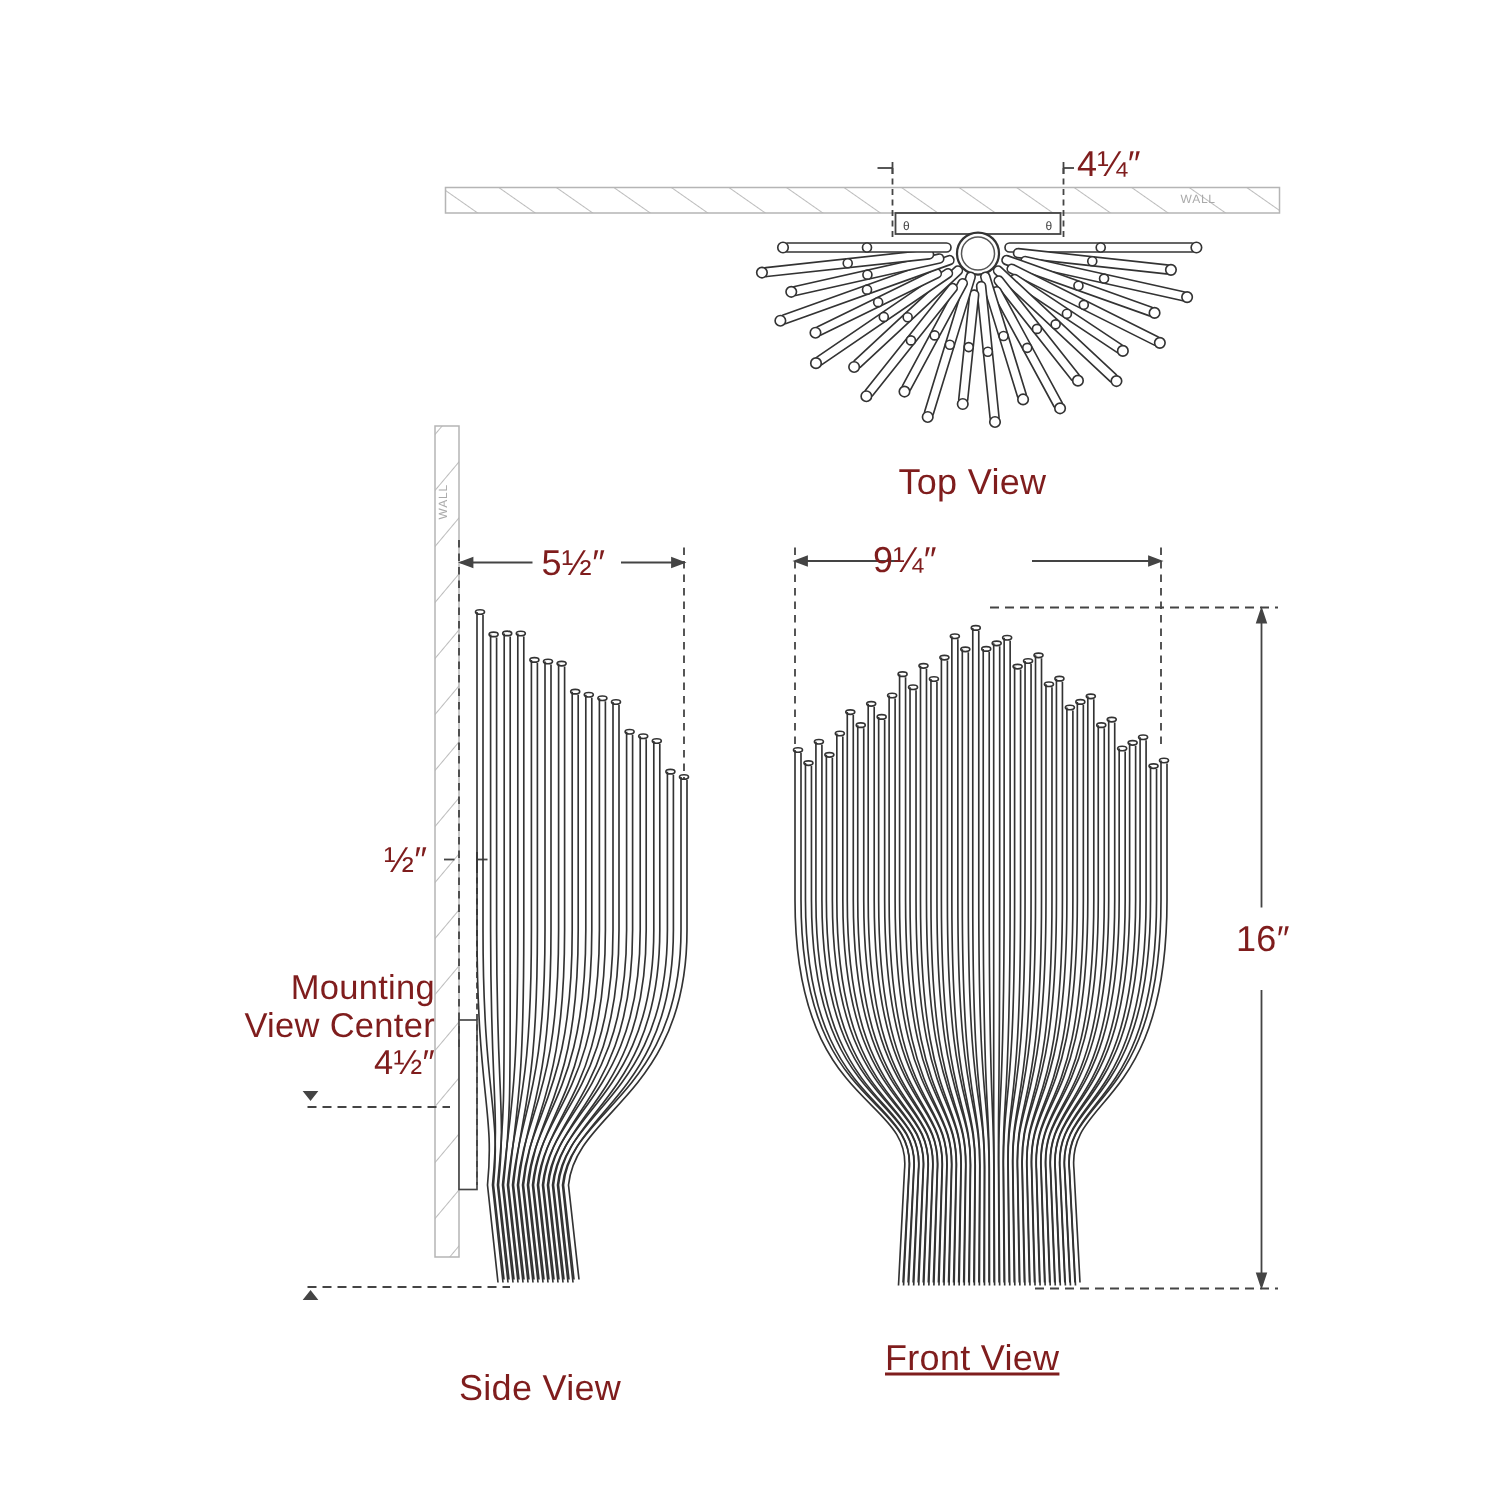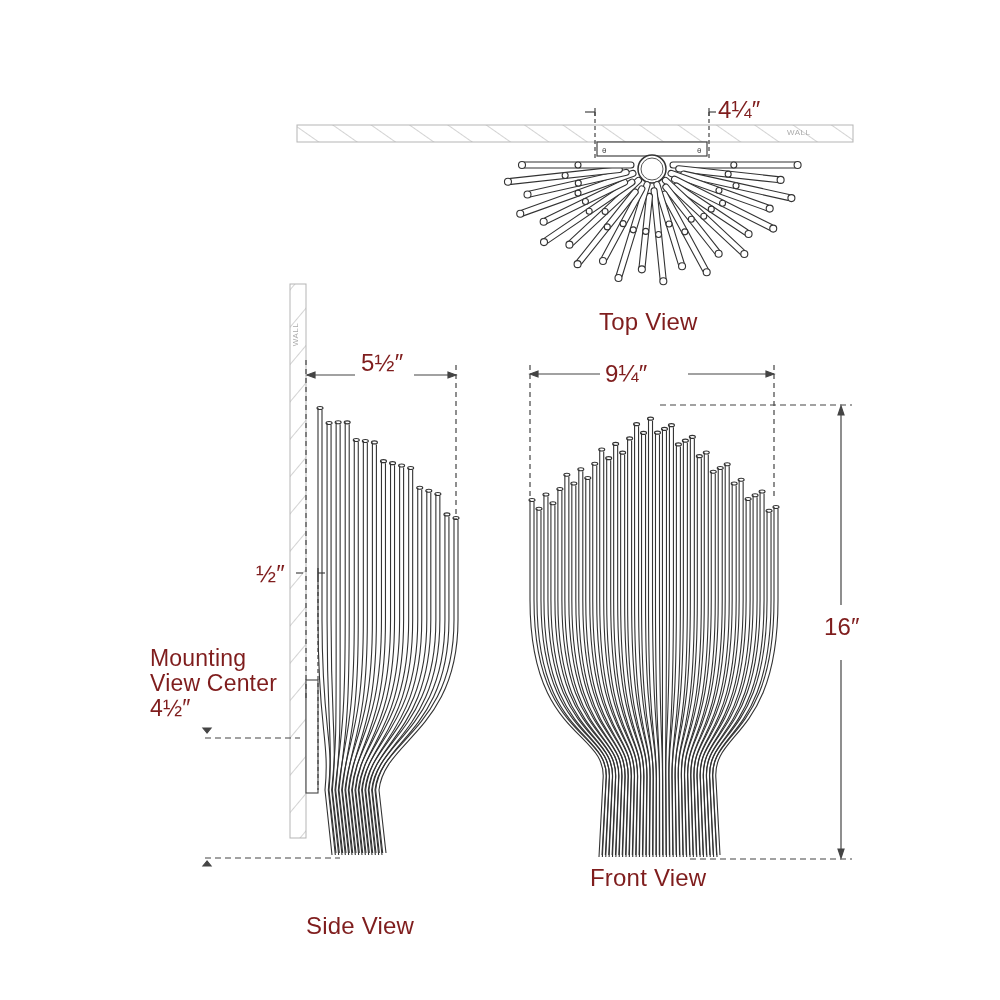--- a/index.html
+++ b/index.html
@@ -3,21 +3,21 @@
 <meta charset="utf-8">
 <style>
   html, body { margin: 0; padding: 0; background: #ffffff; }
   body { width: 1000px; height: 1000px; position: relative; overflow: hidden;
          font-family: "Liberation Sans", "DejaVu Sans", sans-serif; color: #222; }
   #drawing { position: absolute; left: 0; top: 0; width: 1000px; height: 1000px; }
   .lbl { position: absolute; font-family: "Liberation Sans", "DejaVu Sans", sans-serif;
          color: #7f1d1d; white-space: nowrap; letter-spacing: 0.2px; }
   .view-title { font-size: 24px; }
   .dim { font-size: 24px; }
-  .note { font-size: 23px; text-align: left; line-height: 25px; }
+  .note { font-size: 23px; text-align: right; line-height: 25px; }
   .wall-tag { font-size: 8px; color: #aaa; letter-spacing: 0.5px; }
 </style>
 </head>
 <body>
 
 <svg id="drawing" viewBox="0 0 1000 1000" xmlns="http://www.w3.org/2000/svg">
   <defs>
     <pattern id="hatchH" patternUnits="userSpaceOnUse" width="22" height="22" patternTransform="rotate(-55)">
       <line x1="0" y1="0" x2="0" y2="22" stroke="#b5b5b5" stroke-width="1.2"></line>
     </pattern>
@@ -324,24 +324,24 @@
         </g>
     </g>
   </g>
 </svg>
 
 <div class="lbl dim" style="left:718px; top:96px;">4¼″</div>
 <div class="lbl wall-tag" style="left:787px; top:128px;">WALL</div>
 <div class="lbl view-title" style="left:599px; top:297px;margin-top:11px;">Top View</div>
 
 <div class="lbl wall-tag" style="left:284px; top:330px; transform:rotate(-90deg);">WALL</div>
-<div class="lbl dim" style="left:361px; top:349px;">5½″</div>
+<div class="lbl dim" style="left:361px; top:362px;">5½″</div>
 <div class="lbl dim" style="left:256px; top:560px;">½″</div>
 <div class="lbl note" style="left:150px; top:646px; width:140px;">
   <div>Mounting</div>
   <div>View Center</div>
   <div>4½″</div>
 </div>
 <div class="lbl view-title" style="left:306px; top:912px;">Side View</div>
 
-<div class="lbl dim" style="left:605px; top:360px;">9¼″</div>
+<div class="lbl dim" style="left:582px; top:360px;">9¼″</div>
 <div class="lbl dim" style="left:824px; top:613px;">16″</div>
-<div class="lbl view-title" style="left:590px; top:864px;">Front View</div>
+<div class="lbl view-title" style="left:590px; top:892px;text-decoration:underline;">Front View</div>
 
 </body></html>

